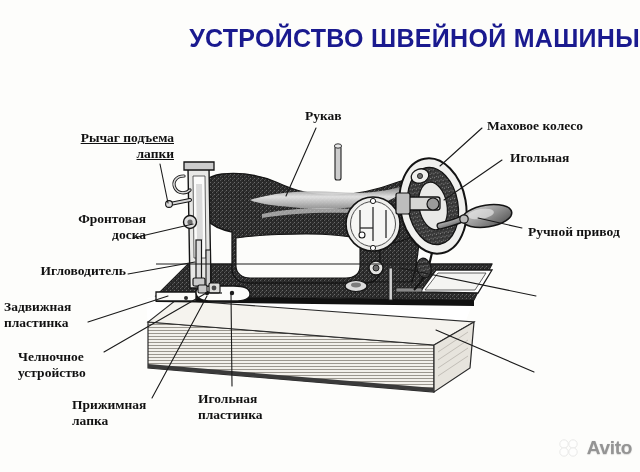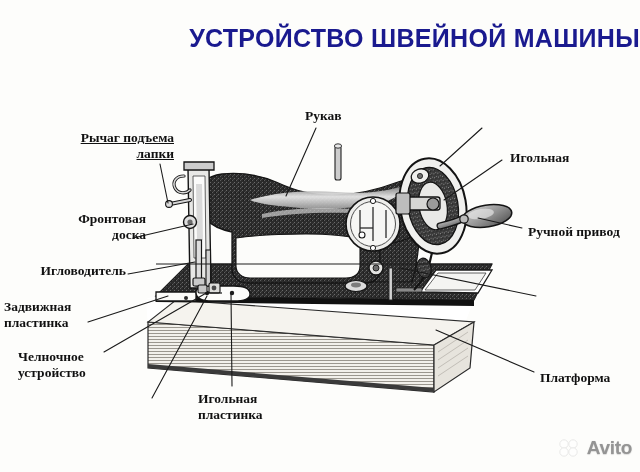--- a/index.html
+++ b/index.html
@@ -314,33 +314,35 @@
 доска</div>
 
   <div class="label ta-right" style="left:8px; top:263px; width:118px;">Игловодитель</div>
 
   <div class="label ta-left" style="left:4px; top:299px; width:110px;">Задвижная
 пластинка</div>
 
   <div class="label ta-left" style="left:18px; top:349px; width:116px;">Челночное
 устройство</div>
 
+  <div class="label ta-center" style="left:72px; top:397px; width:110px;">Прижимная
+лапка</div>
 
   <div class="label ta-center" style="left:198px; top:391px; width:106px;">Игольная
 пластинка</div>
 
   <div class="label ta-center" style="left:305px; top:108px; width:64px;">Рукав</div>
 
+  <div class="label ta-left" style="left:487px; top:118px; width:140px;">Маховое колесо</div>
 
   <div class="label ta-left" style="left:510px; top:150px; width:100px;">Игольная</div>
 
   <div class="label ta-left" style="left:528px; top:224px; width:112px;">Ручной привод</div>
 
 
-  <div class="label ta-left" style="left:540px; top:370px; width:100px;">Платформа</div>
 
   <div id="watermark">
     <span style="display:inline-block; vertical-align:middle; margin-right:3px;">
       <svg width="22" height="20" viewBox="0 0 22 20" aria-hidden="true">
         <g fill="#ffffff" stroke="#cfcfcf" stroke-width="0.8">
           <circle cx="6" cy="6" r="4.2"></circle>
           <circle cx="15" cy="6" r="4.2"></circle>
           <circle cx="6" cy="14" r="4.2"></circle>
           <circle cx="15" cy="14" r="4.2"></circle>
         </g>

